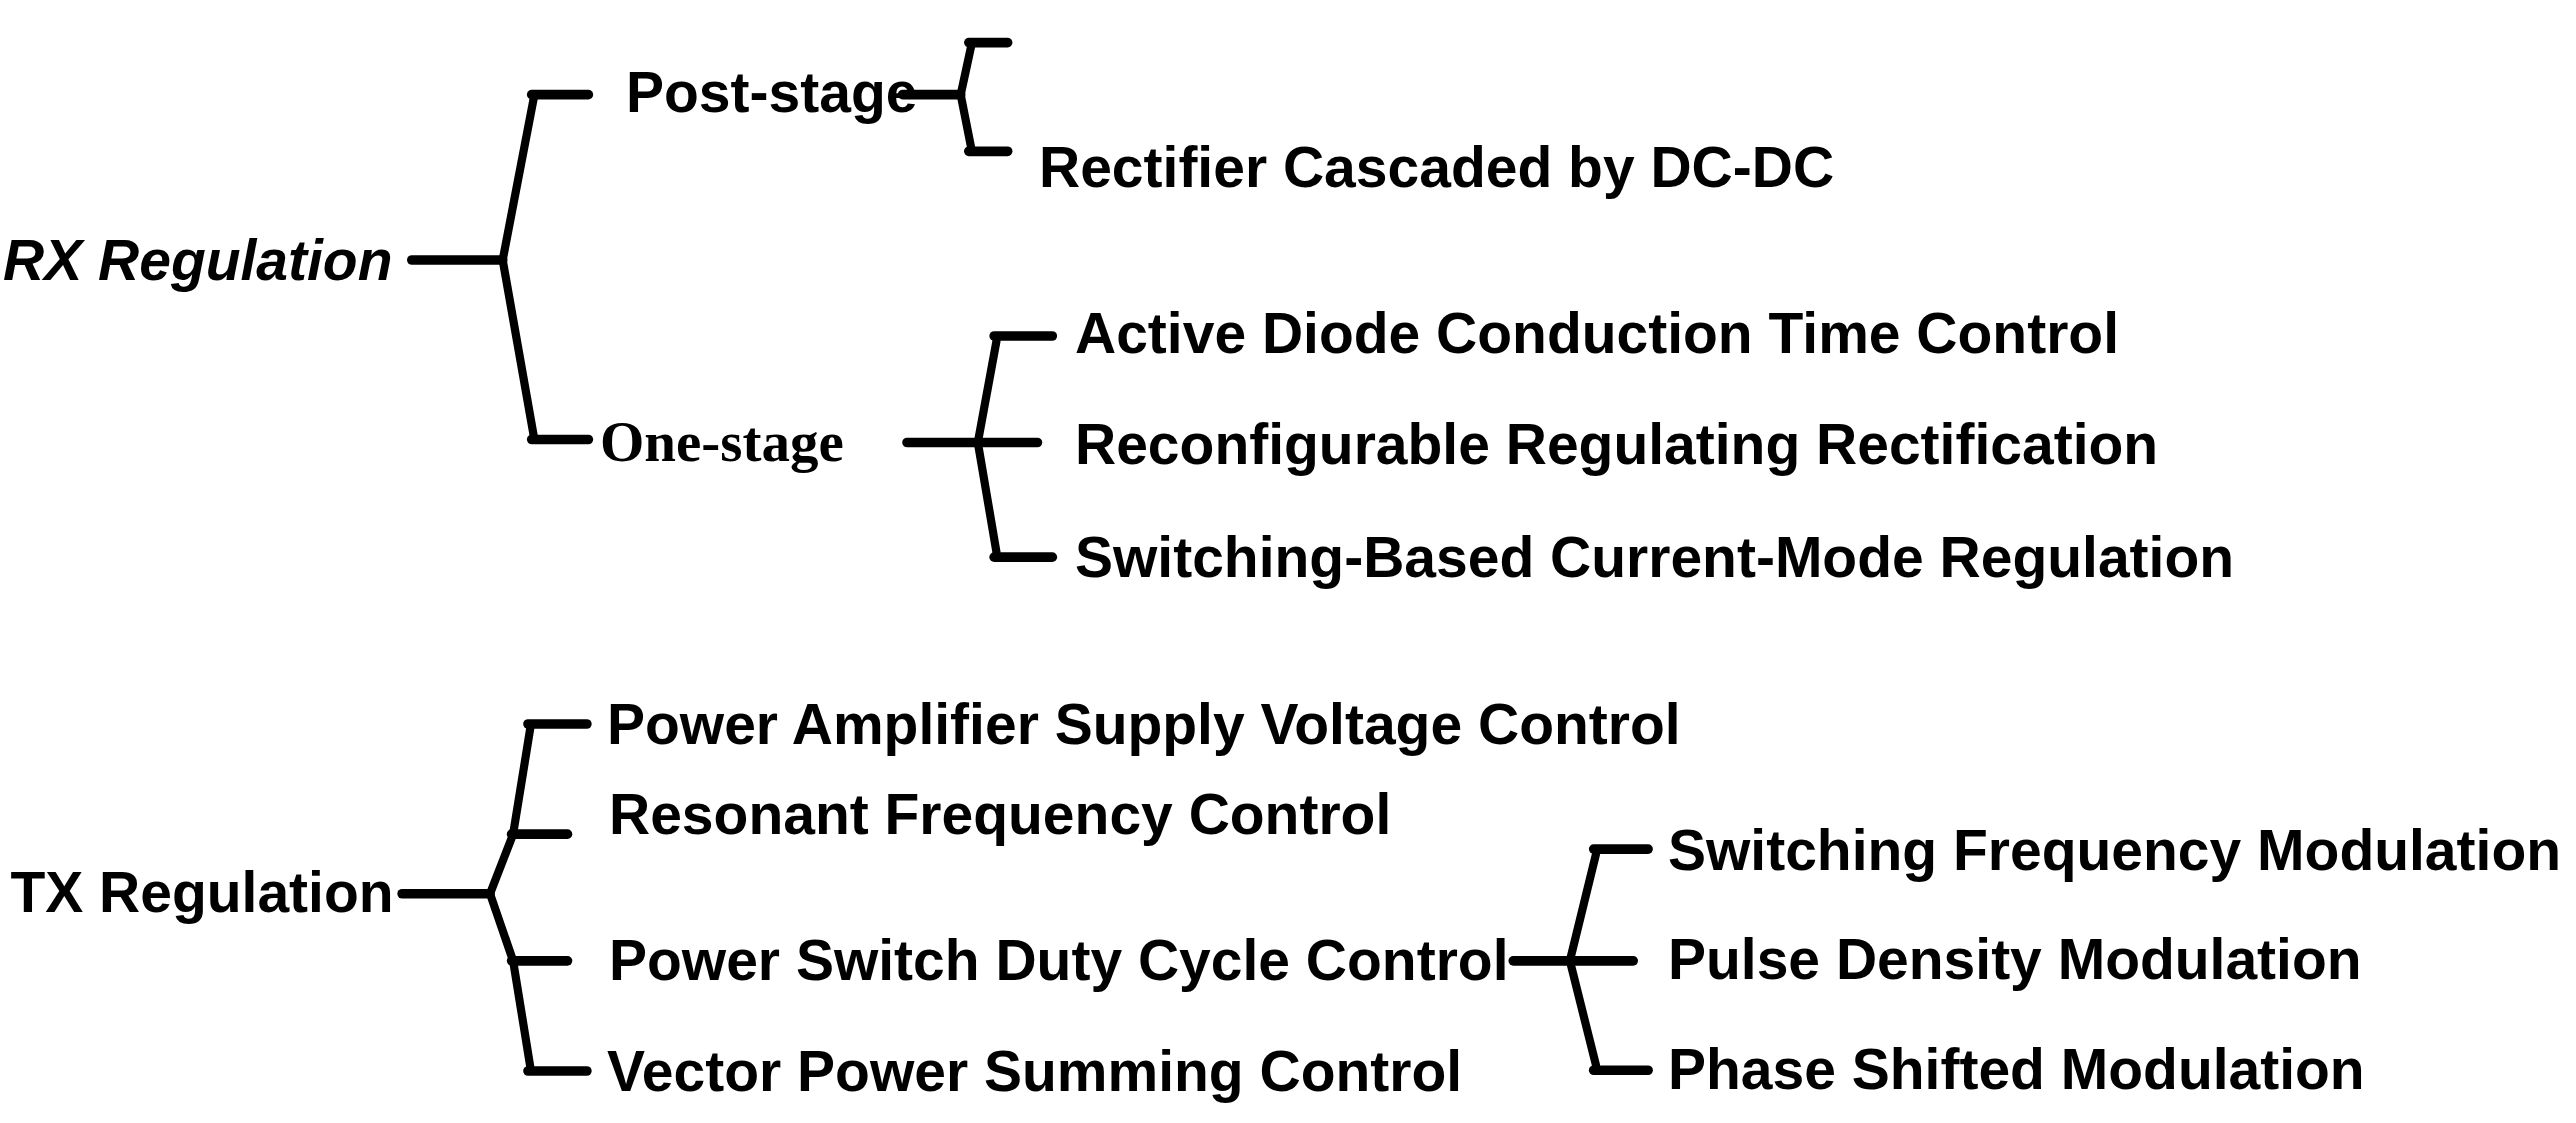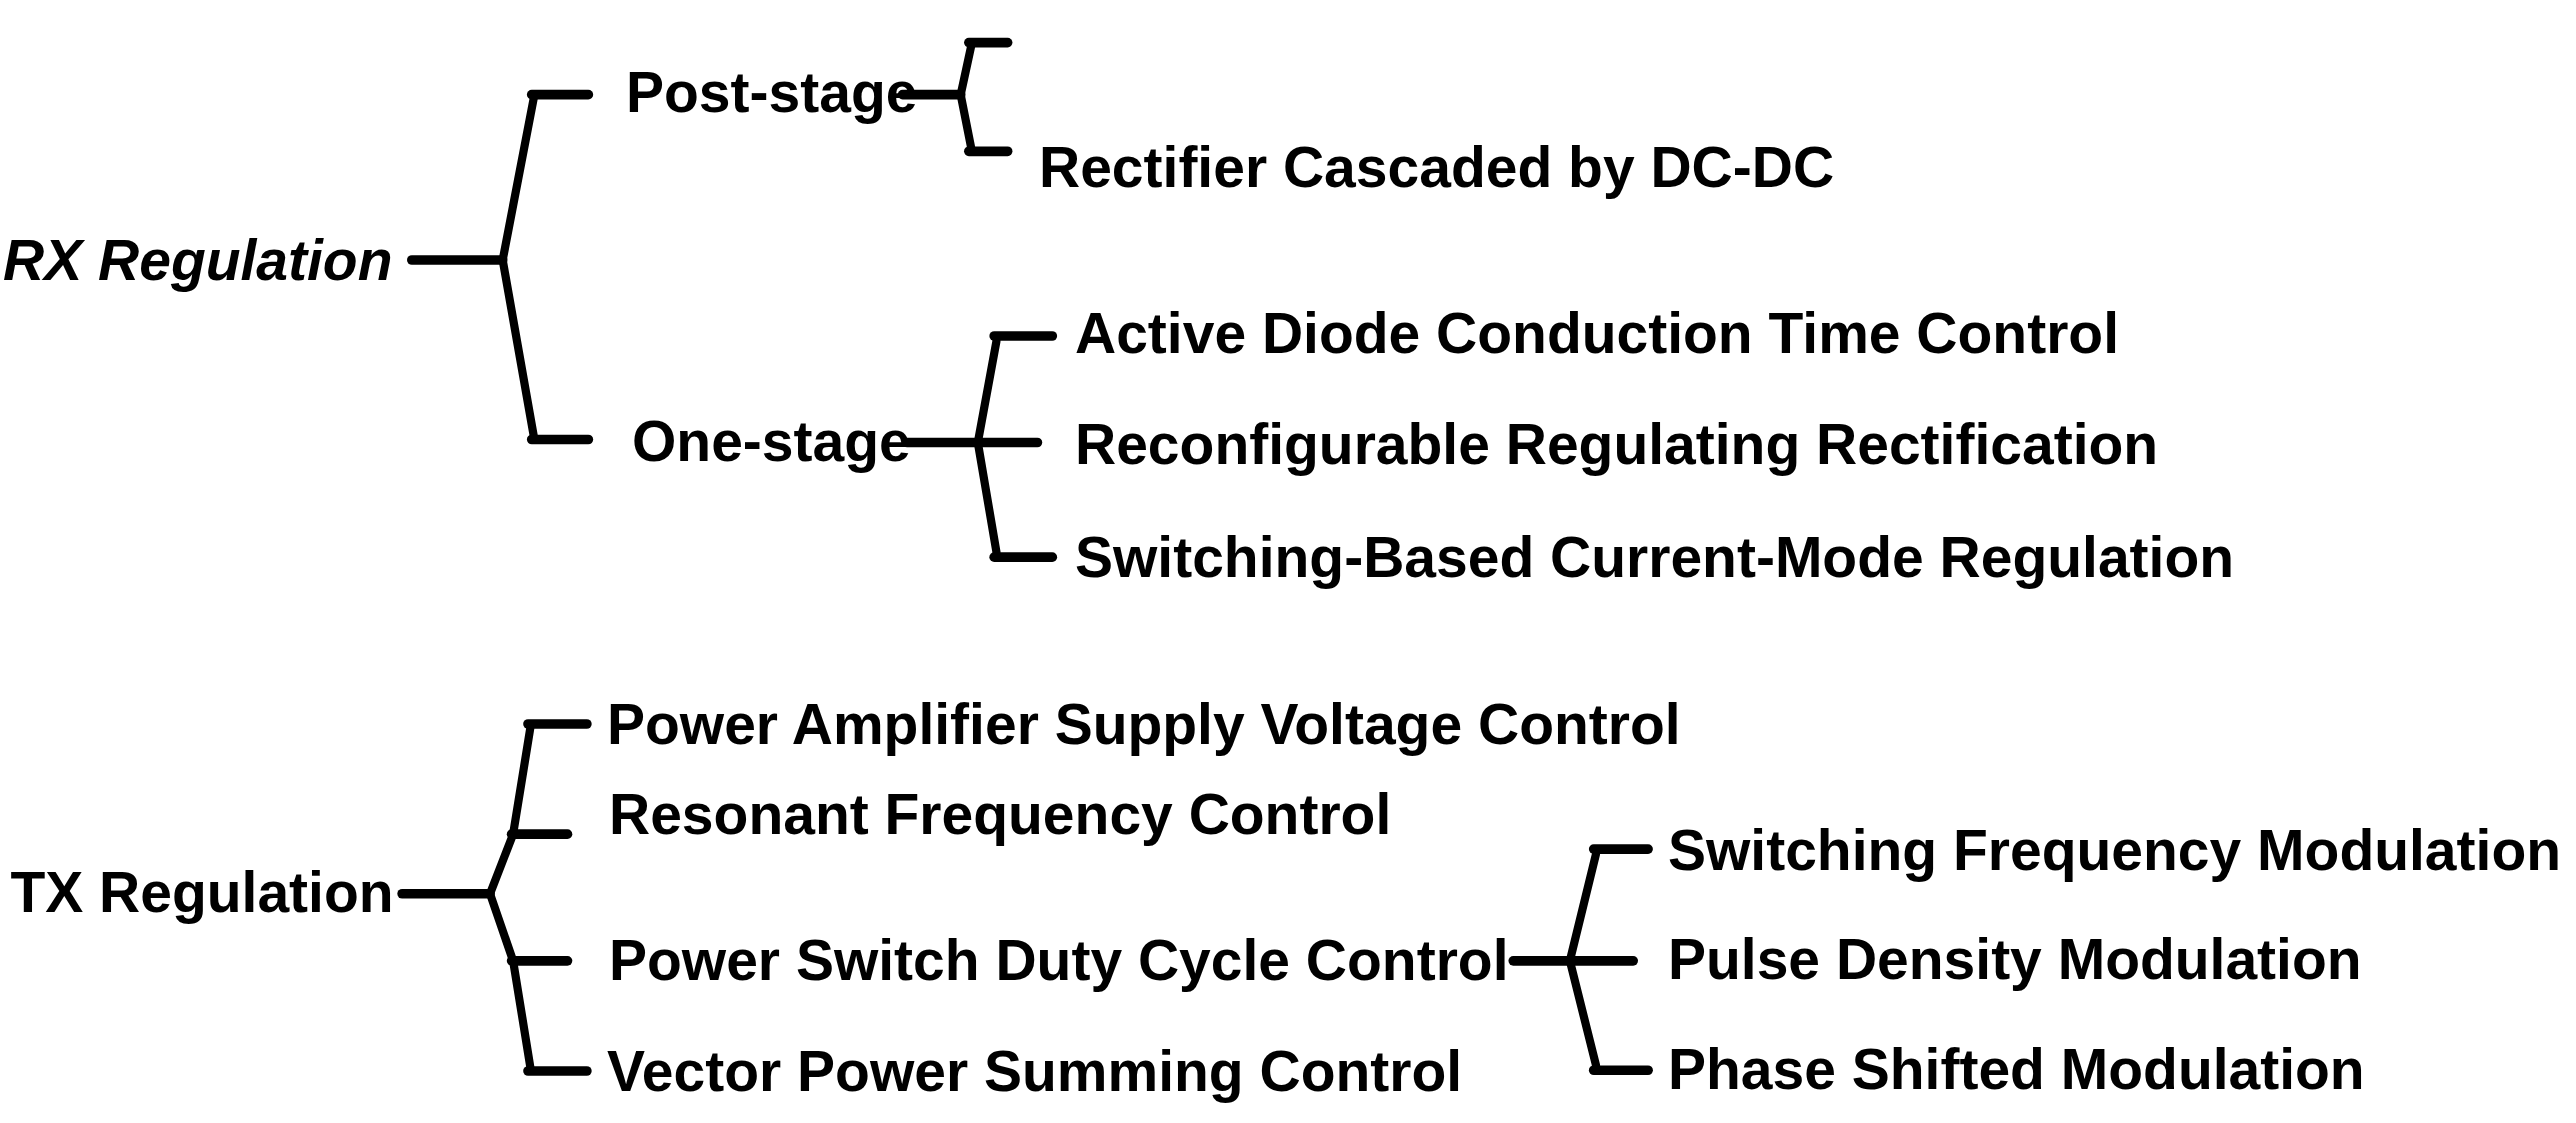--- a/index.html
+++ b/index.html
@@ -85,21 +85,21 @@
     <path class="tick" d="M2140,1437 H2213"></path>
   </svg>
 
   <div class="node-label" style="left:3px; top:232px;font-style:italic;">RX Regulation</div>
 
   <div class="node-label" style="left:626px; top:64px;">Post-stage</div>
 
 
   <div class="node-label" style="left:1039px; top:123px;margin-top:16px;">Rectifier Cascaded by DC-DC</div>
 
-  <div class="node-label" style="left:632px; top:413px;">One-stage</div>
+  <div class="node-label" style="left:600px; top:413px;font-family:Liberation Serif, serif;">One-stage</div>
 
   <div class="node-label" style="left:1075px; top:305px;">Active Diode Conduction Time Control</div>
 
   <div class="node-label" style="left:1075px; top:416px;">Reconfigurable Regulating Rectification</div>
 
   <div class="node-label" style="left:1075px; top:529px;">Switching-Based Current-Mode Regulation</div>
 
   <div class="node-label" style="left:10.4px; top:864px;">TX Regulation</div>
 
   <div class="node-label" style="left:607px; top:696px;">Power Amplifier Supply Voltage Control</div>

